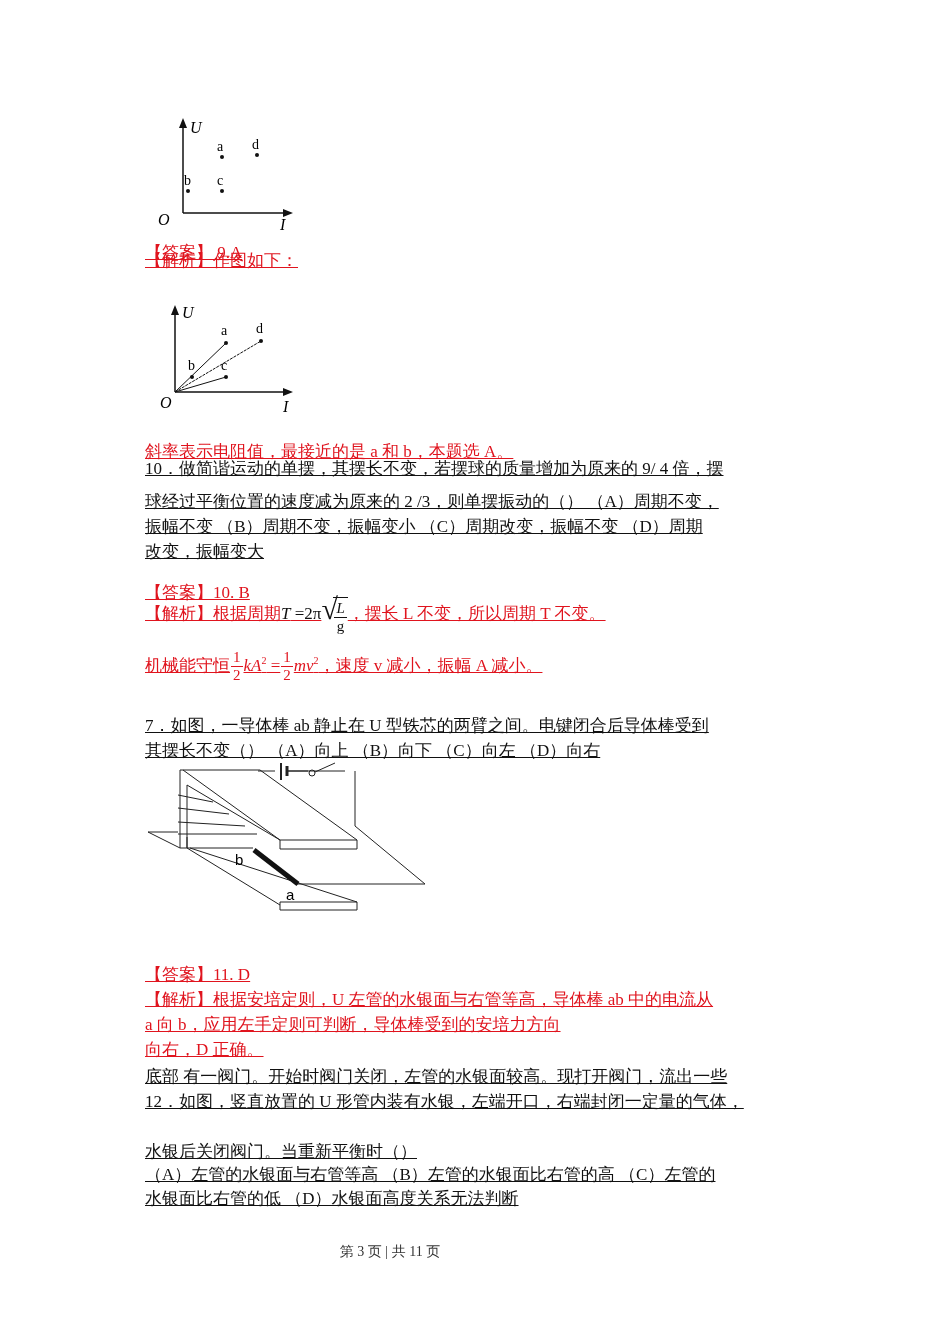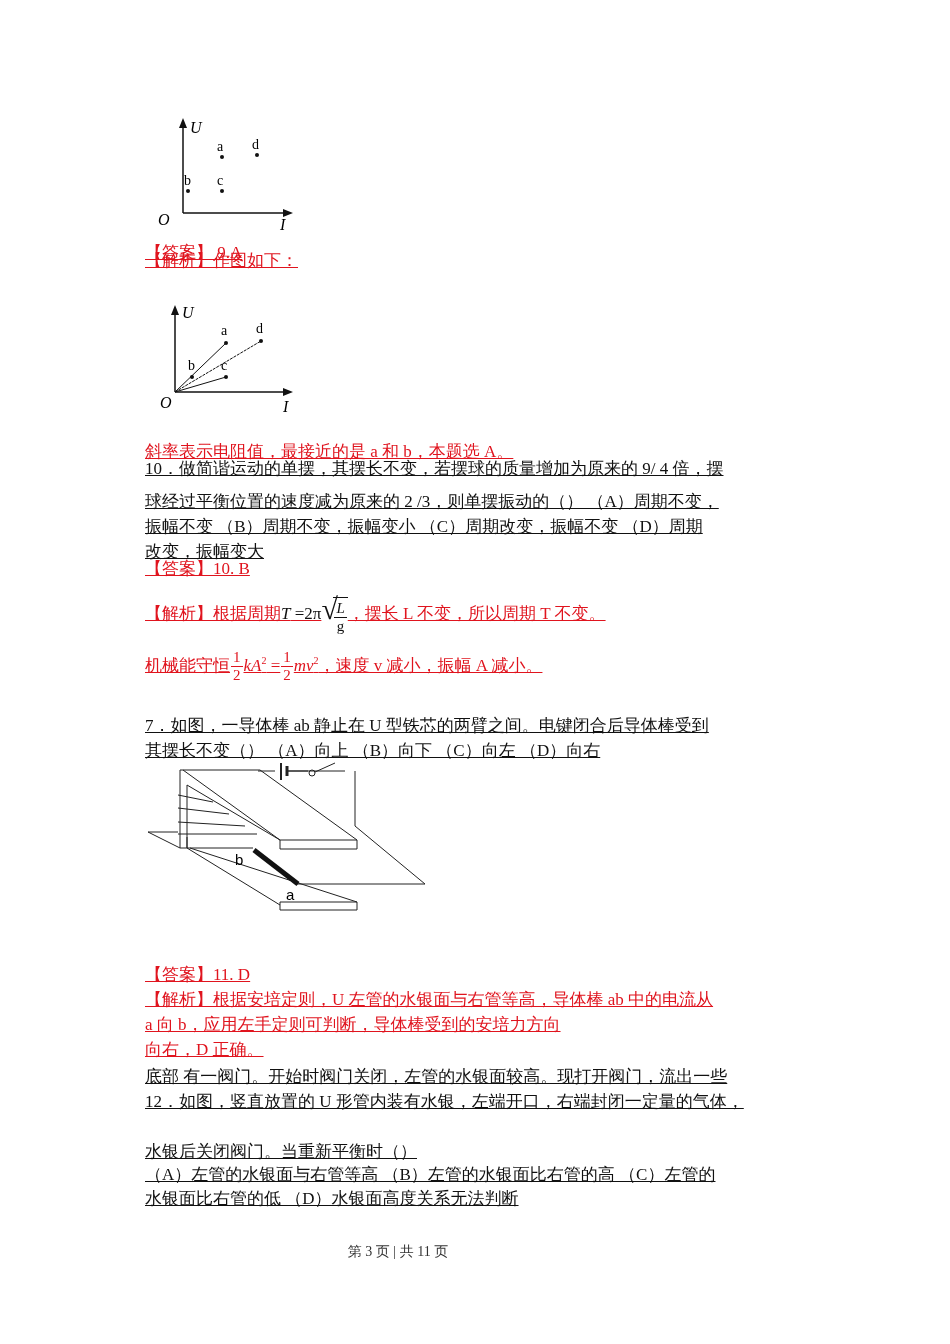--- a/index.html
+++ b/index.html
@@ -10,21 +10,21 @@
   .black { color: #111; }
   .fig { position: absolute; }
   .math { font-family: "Liberation Serif", "DejaVu Serif", serif; }
   .frac { display: inline-block; vertical-align: middle; text-align: center; font-size: 15px; line-height: 17px; margin: 0 1px; }
   .frac .num { display: block; border-bottom: 1px solid currentColor; padding: 0 2px; }
   .frac .den { display: block; padding: 0 2px; }
   .it { font-style: italic; }
   .sqrt { display: inline-block; vertical-align: middle; position: relative; padding-left: 12px; }
   .sqrt .rad { position: absolute; left: 0; top: -3px; font-size: 30px; line-height: 34px; }
   .sqrt .body { display: inline-block; border-top: 1px solid currentColor; margin-top: 2px; }
-  .footer { position: absolute; top: 1243px; left: 8px; width: 780px; text-align: center; font-size: 14px; color: #333; }
+  .footer { position: absolute; top: 1243px; left: 0; width: 780px; text-align: center; font-size: 14px; color: #333; }
 </style>
 </head>
 <body>
 
 <svg class="fig" style="left:150px;top:115px" width="160" height="120" viewBox="0 0 160 120">
   <line x1="33" y1="98" x2="33" y2="8" stroke="#111" stroke-width="1.5"></line>
   <polygon points="33,3 29,13 37,13" fill="#111"></polygon>
   <line x1="33" y1="98" x2="138" y2="98" stroke="#111" stroke-width="1.5"></line>
   <polygon points="143,98 133,94 133,102" fill="#111"></polygon>
   <circle cx="72" cy="42" r="2" fill="#111"></circle>
@@ -67,21 +67,21 @@
   <text x="38" y="70" font-size="14" font-family="Liberation Serif, serif">b</text>
   <text x="71" y="70" font-size="14" font-family="Liberation Serif, serif">c</text>
 </svg>
 
 <div class="line red" style="top:439px">斜率表示电阻值，最接近的是 a 和 b，本题选 A。</div>
 
 <div class="line black" style="top:456px">10．做简谐运动的单摆，其摆长不变，若摆球的质量增加为原来的 9/ 4 倍，摆</div>
 <div class="line black" style="top:489px">球经过平衡位置的速度减为原来的 2 /3，则单摆振动的（）  （A）周期不变，</div>
 <div class="line black" style="top:514px">振幅不变   （B）周期不变，振幅变小 （C）周期改变，振幅不变   （D）周期</div>
 <div class="line black" style="top:539px">改变，振幅变大</div>
-<div class="line red" style="top:556px">
+<div class="line red" style="top:580px">
   <span>【答案】</span><span>10. B</span>
 </div>
 
 <div class="line red" style="top:595px;line-height:36px">
   <span>【解析】</span><span>根据周期</span><span class="math black it">T</span><span class="math black"> =2π</span><span class="sqrt black"><span class="rad">√</span><span class="body"><span class="frac"><span class="num it">L</span><span class="den">g</span></span></span></span><span>，摆长 L 不变，所以周期 T 不变。</span>
 </div>
 
 <div class="line red" style="top:643px;line-height:36px">
   <span>机械能守恒</span><span class="frac"><span class="num">1</span><span class="den">2</span></span><span class="it">kA</span><sup style="font-size:10px">2</sup><span> =</span><span class="frac"><span class="num">1</span><span class="den">2</span></span><span class="it">mv</span><sup style="font-size:10px">2</sup><span>，速度 v 减小，振幅 A 减小。</span>
 </div>

